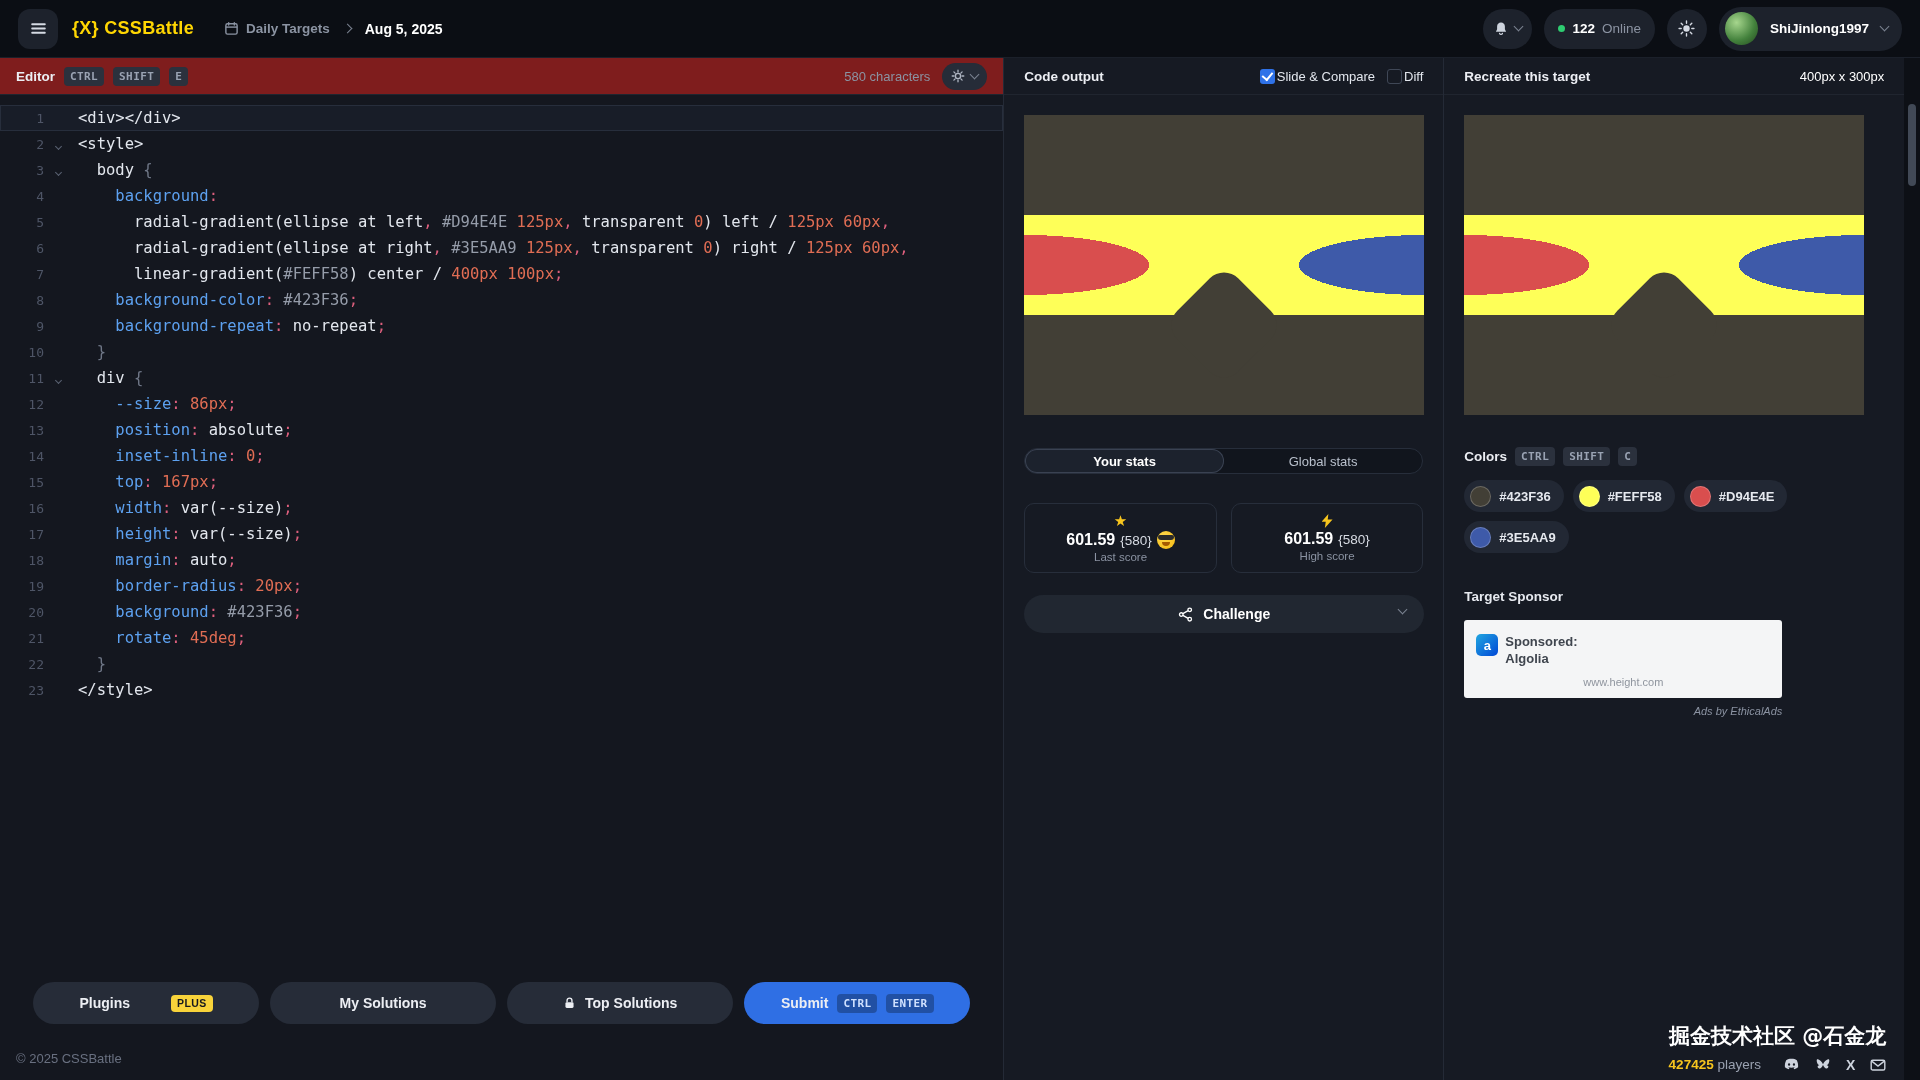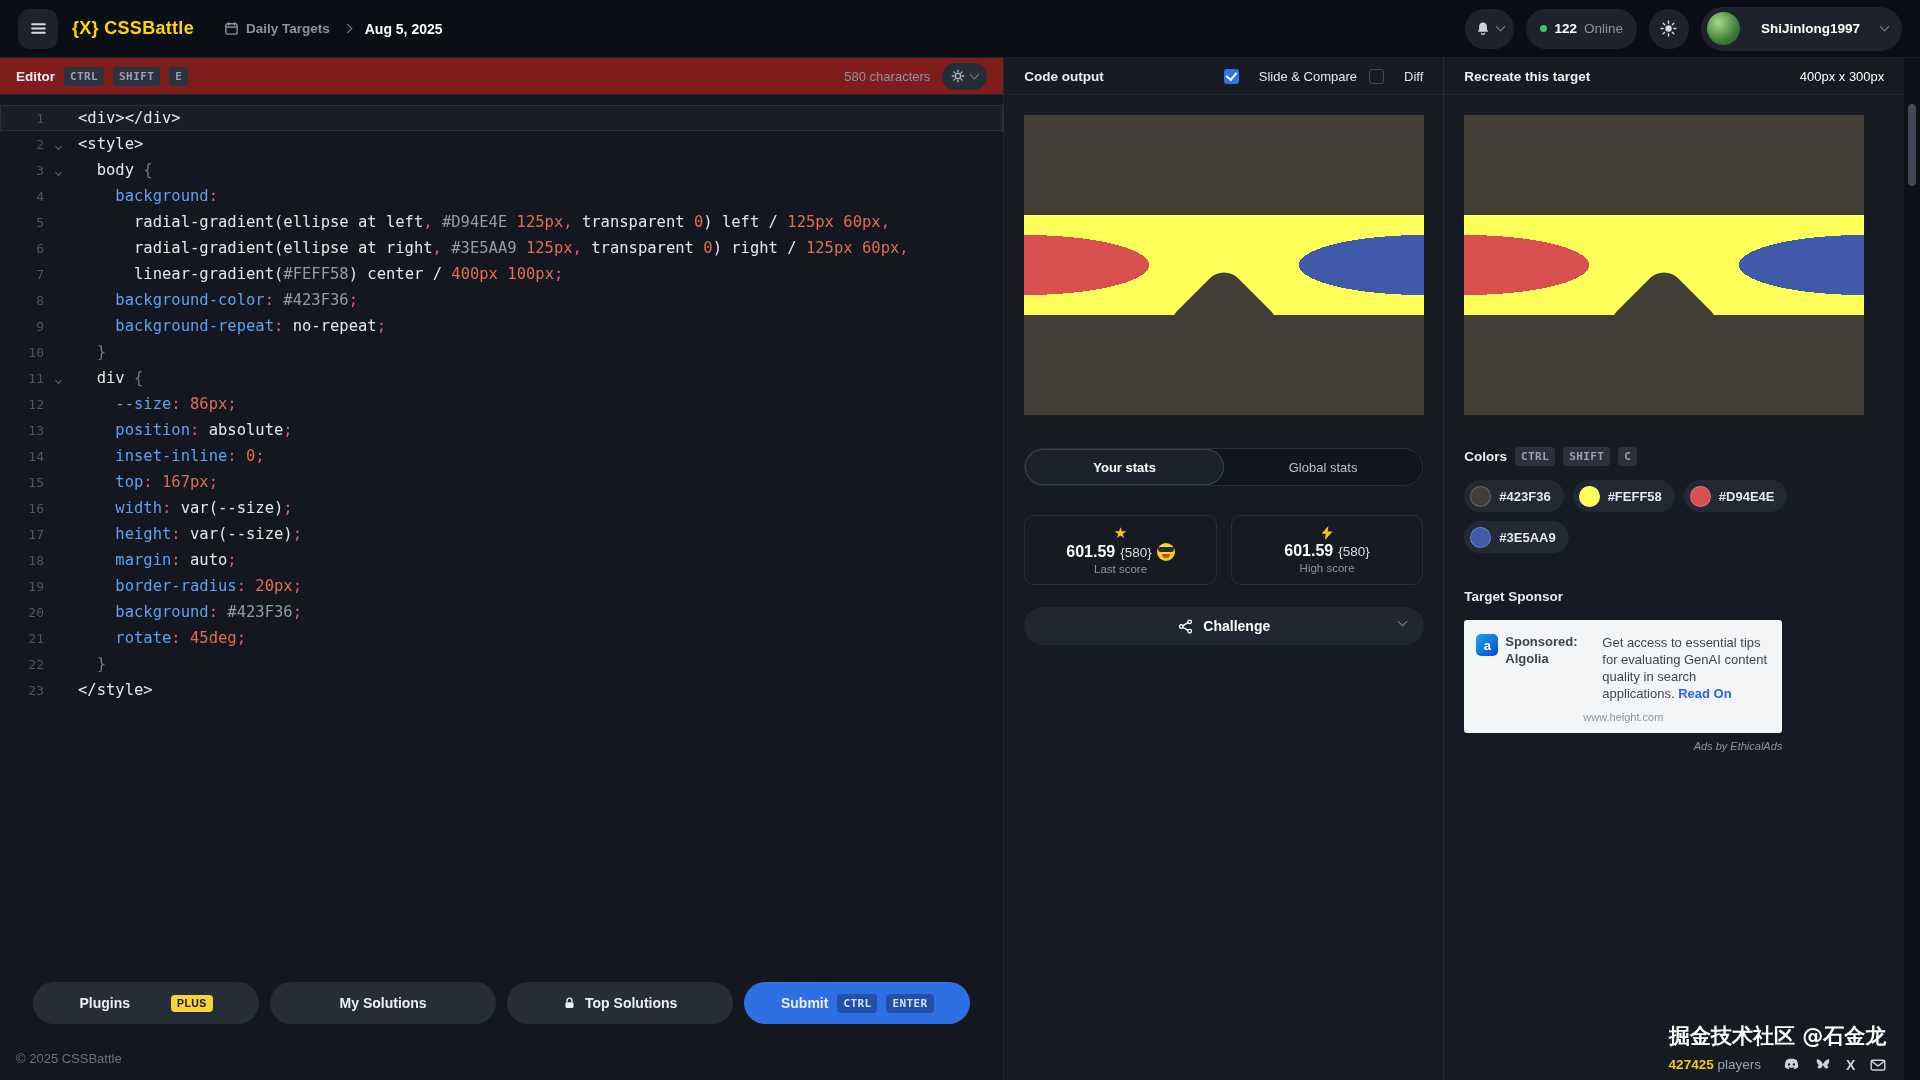--- a/index.html
+++ b/index.html
@@ -29,21 +29,21 @@
   .crumb { margin-left:16px; display:flex; align-items:center; gap:7px;
     color:#8b93a2; font-size:13.5px; font-weight:600; cursor:pointer; white-space:nowrap; }
   .nav-date { color:#ffffff; font-weight:700; font-size:14px; white-space:nowrap; }
   .nav-right { margin-left:auto; display:flex; align-items:center; gap:12px; }
   .pill { background:#1d222c; border-radius:22px; display:flex; align-items:center; cursor:pointer; }
   .bell-pill { height:40px; padding:0 10px; gap:6px; }
   .online-pill { height:40px; padding:0 14px; gap:7px; font-size:13.5px; }
   .online-dot { width:7px; height:7px; border-radius:50%; background:#2ecc71; }
   .online-count { font-weight:700; color:#fff; }
   .online-label { color:#8b93a2; }
-  .user-pill { height:44px; padding:5px 14px 5px 6px; gap:21px; }
+  .user-pill { height:44px; padding:5px 14px 5px 6px; gap:12px; }
   .avatar { width:33px; height:33px; border-radius:50%;
     background: radial-gradient(circle at 35% 32%, #a6d68d, #43813c 58%, #23481f); }
   .user-name { font-weight:700; font-size:13.5px; color:#fff; white-space:nowrap; }
 
   
   .main { display:flex; height:1022px; }
   .editor-col { width:1024px; background:#14171f; border-right:1px solid #242a36; position:relative; }
   .mid-col    { width:440px;  background:#161a23; border-right:1px solid #242a36; position:relative; }
   .right-col  { flex:1; background:#161a23; position:relative; }
   .v-scrollbar { width:16px; background:#0d1016; position:relative; }
@@ -97,29 +97,29 @@
       linear-gradient(var(--cb), var(--cb));
     background-size: 125px 60px, 125px 60px, 400px 100px;
     background-position: left center, right center, center;
     background-repeat: no-repeat;
     background-color: var(--cg);
   }
   .art::after { content:""; position:absolute; left:0; right:0; margin:auto; top:167px;
     width:86px; height:86px; border-radius:20px; background:var(--cg); transform:rotate(45deg); }
 
   
-  .cb-group { display:flex; align-items:center; gap:20px; cursor:pointer; }
+  .cb-group { display:flex; align-items:center; gap:2px; cursor:pointer; }
   .cb { width:15px; height:15px; border-radius:3px; position:relative; flex:none; }
   .cb.checked { background:#2f72e8; }
   .cb.checked::after { content:""; position:absolute; left:4.5px; top:1.5px; width:4.5px; height:8px;
     border:solid #fff; border-width:0 2px 2px 0; transform:rotate(40deg); }
   .cb.empty { border:1.5px solid #3f4756; background:transparent; }
   .cb-label { font-size:13px; color:#e3e7ee; }
 
-  .stats-tabs { margin:33px 20px 0; height:38px; border:1px solid #272e3b; background:#11151d;
+  .stats-tabs { margin:33px 20px 0; height:26px; border:1px solid #272e3b; background:#11151d;
     border-radius:20px; display:flex; }
   .tab { flex:1; display:flex; align-items:center; justify-content:center;
     font-size:13px; color:#b9c0cc; border-radius:20px; cursor:pointer; }
   .tab.active { background:#1c222d; box-shadow: inset 0 0 0 1px #3a4252; color:#fff; font-weight:700; }
 
   .stats-row { margin:29px 20px 7px; display:flex; gap:14px; }
   .stat-card { flex:1; height:70px; border:1px solid #272e3b; border-radius:10px;
     display:flex; flex-direction:column; align-items:center; justify-content:center; gap:2px; }
   .star-icon::before { content:"\2605"; color:#f7c51e; font-size:15px; line-height:1; }
   .bolt-icon { display:inline-block; width:11px; height:14px; background:#f7c51e;
@@ -469,24 +469,20 @@
         <span class="sw" style="background: rgb(62, 90, 169);"></span>
         <span class="hex">#3E5AA9</span>
       </div>
     </div>
 
     <div class="sponsor-head">Target Sponsor</div>
     <div class="sponsor-card">
       <div class="sp-left">
         <span class="algolia-logo">a</span>
         <span class="sp-name">Sponsored: Algolia</span>
-      </div>
-      <div class="sp-text">
-        <span>Get access to essential tips for evaluating GenAI content quality in search applications.</span>
-        <span class="read-on">Read On</span>
       </div>
       <div class="sp-site">www.height.com</div>
     </div>
     <div class="ads-by">Ads by EthicalAds</div>
 
     <div class="br-block">
       <div class="watermark">掘金技术社区 @石金龙</div>
       <div class="br-row">
         <div class="players">
           <b>427425</b>

